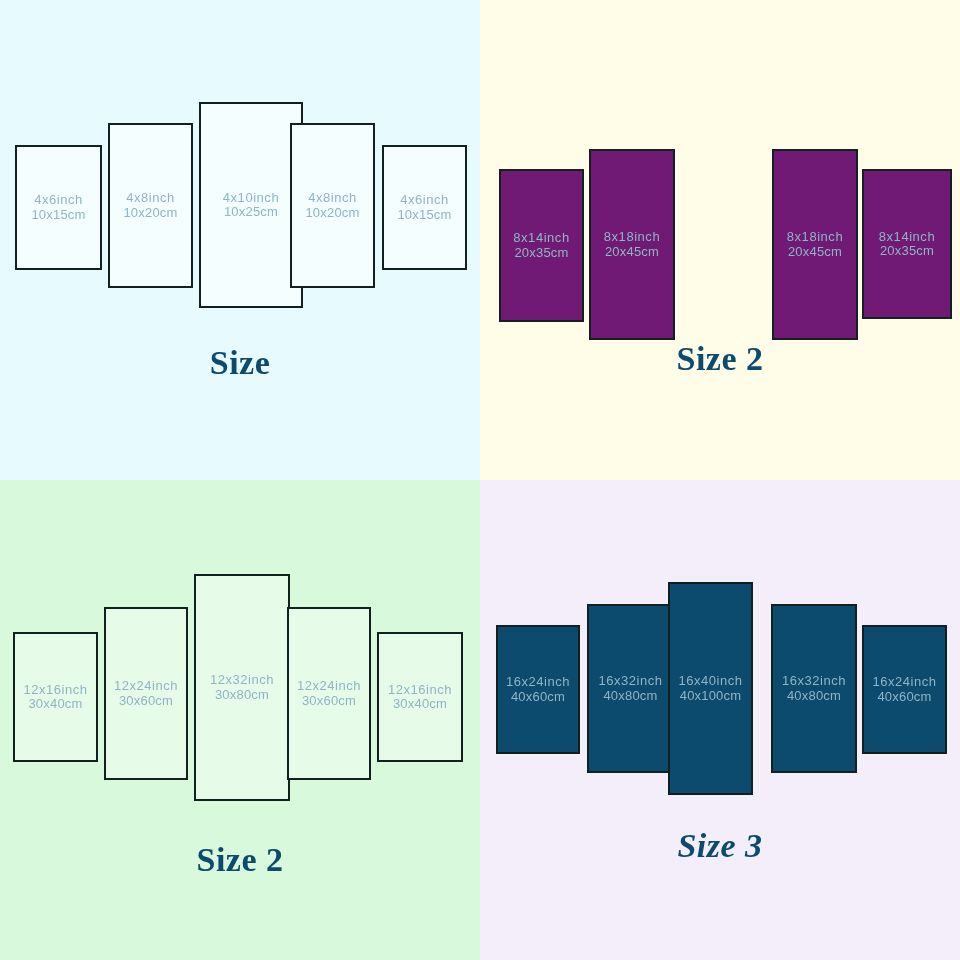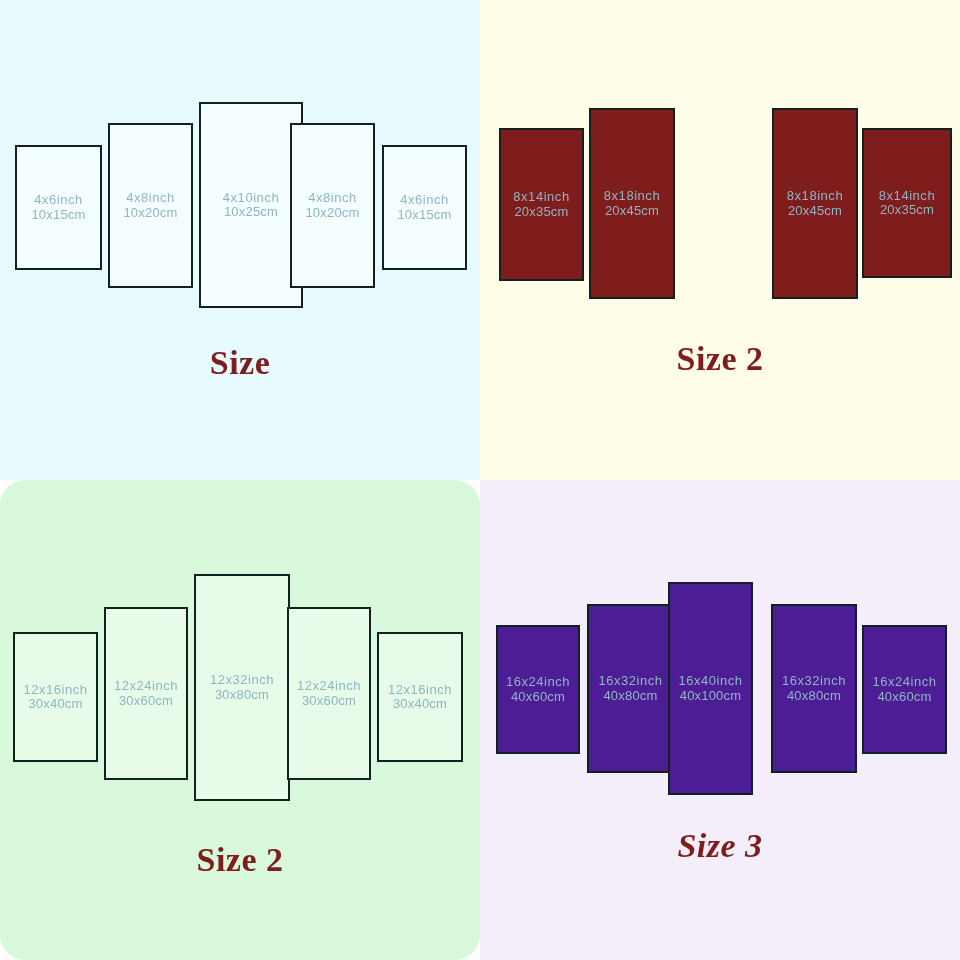--- a/index.html
+++ b/index.html
@@ -65,35 +65,35 @@
   
   .quadrant-title {
     position: absolute;
     left: 0;
     width: 480px;
     text-align: center;
     font-family: "Liberation Serif", serif;
     font-weight: bold;
     font-size: 34px;
     letter-spacing: 0.5px;
-    color: #7f1d1d;
+    color: #0c4a6e;
   }
 
   
   .q-size   { background: #e7fbff; }
   .q-size .panel { background: #f4feff; }
 
   .q-size1  { background: #fffde8; }
-  .q-size1 .panel { background: #7f1d1d; }
-
-  .q-size2  { background: #d9f9dd; border-radius: 25px; }
+  .q-size1 .panel { background: #701a75; margin-top: 41px; }
+
+  .q-size2  { background: #d9f9dd; }
   .q-size2 .panel { background: #e6fce9; }
 
   .q-size3  { background: #f3eefa; }
-  .q-size3 .panel { background: #4c1d95; }
+  .q-size3 .panel { background: #0c4a6e; }
 
   
   
   .q-size .p1 { left: 15px;  top: 145px; width: 87px;  height: 125px; }
   .q-size .p2 { left: 108px; top: 123px; width: 85px;  height: 165px; }
   .q-size .p3 { left: 199px; top: 102px; width: 104px;  height: 206px; }
   .q-size .p4 { left: 290px; top: 123px; width: 85px;  height: 165px; }
   .q-size .p5 { left: 382px; top: 145px; width: 85px;  height: 125px; }
   .q-size .quadrant-title { top: 344px; }
 

